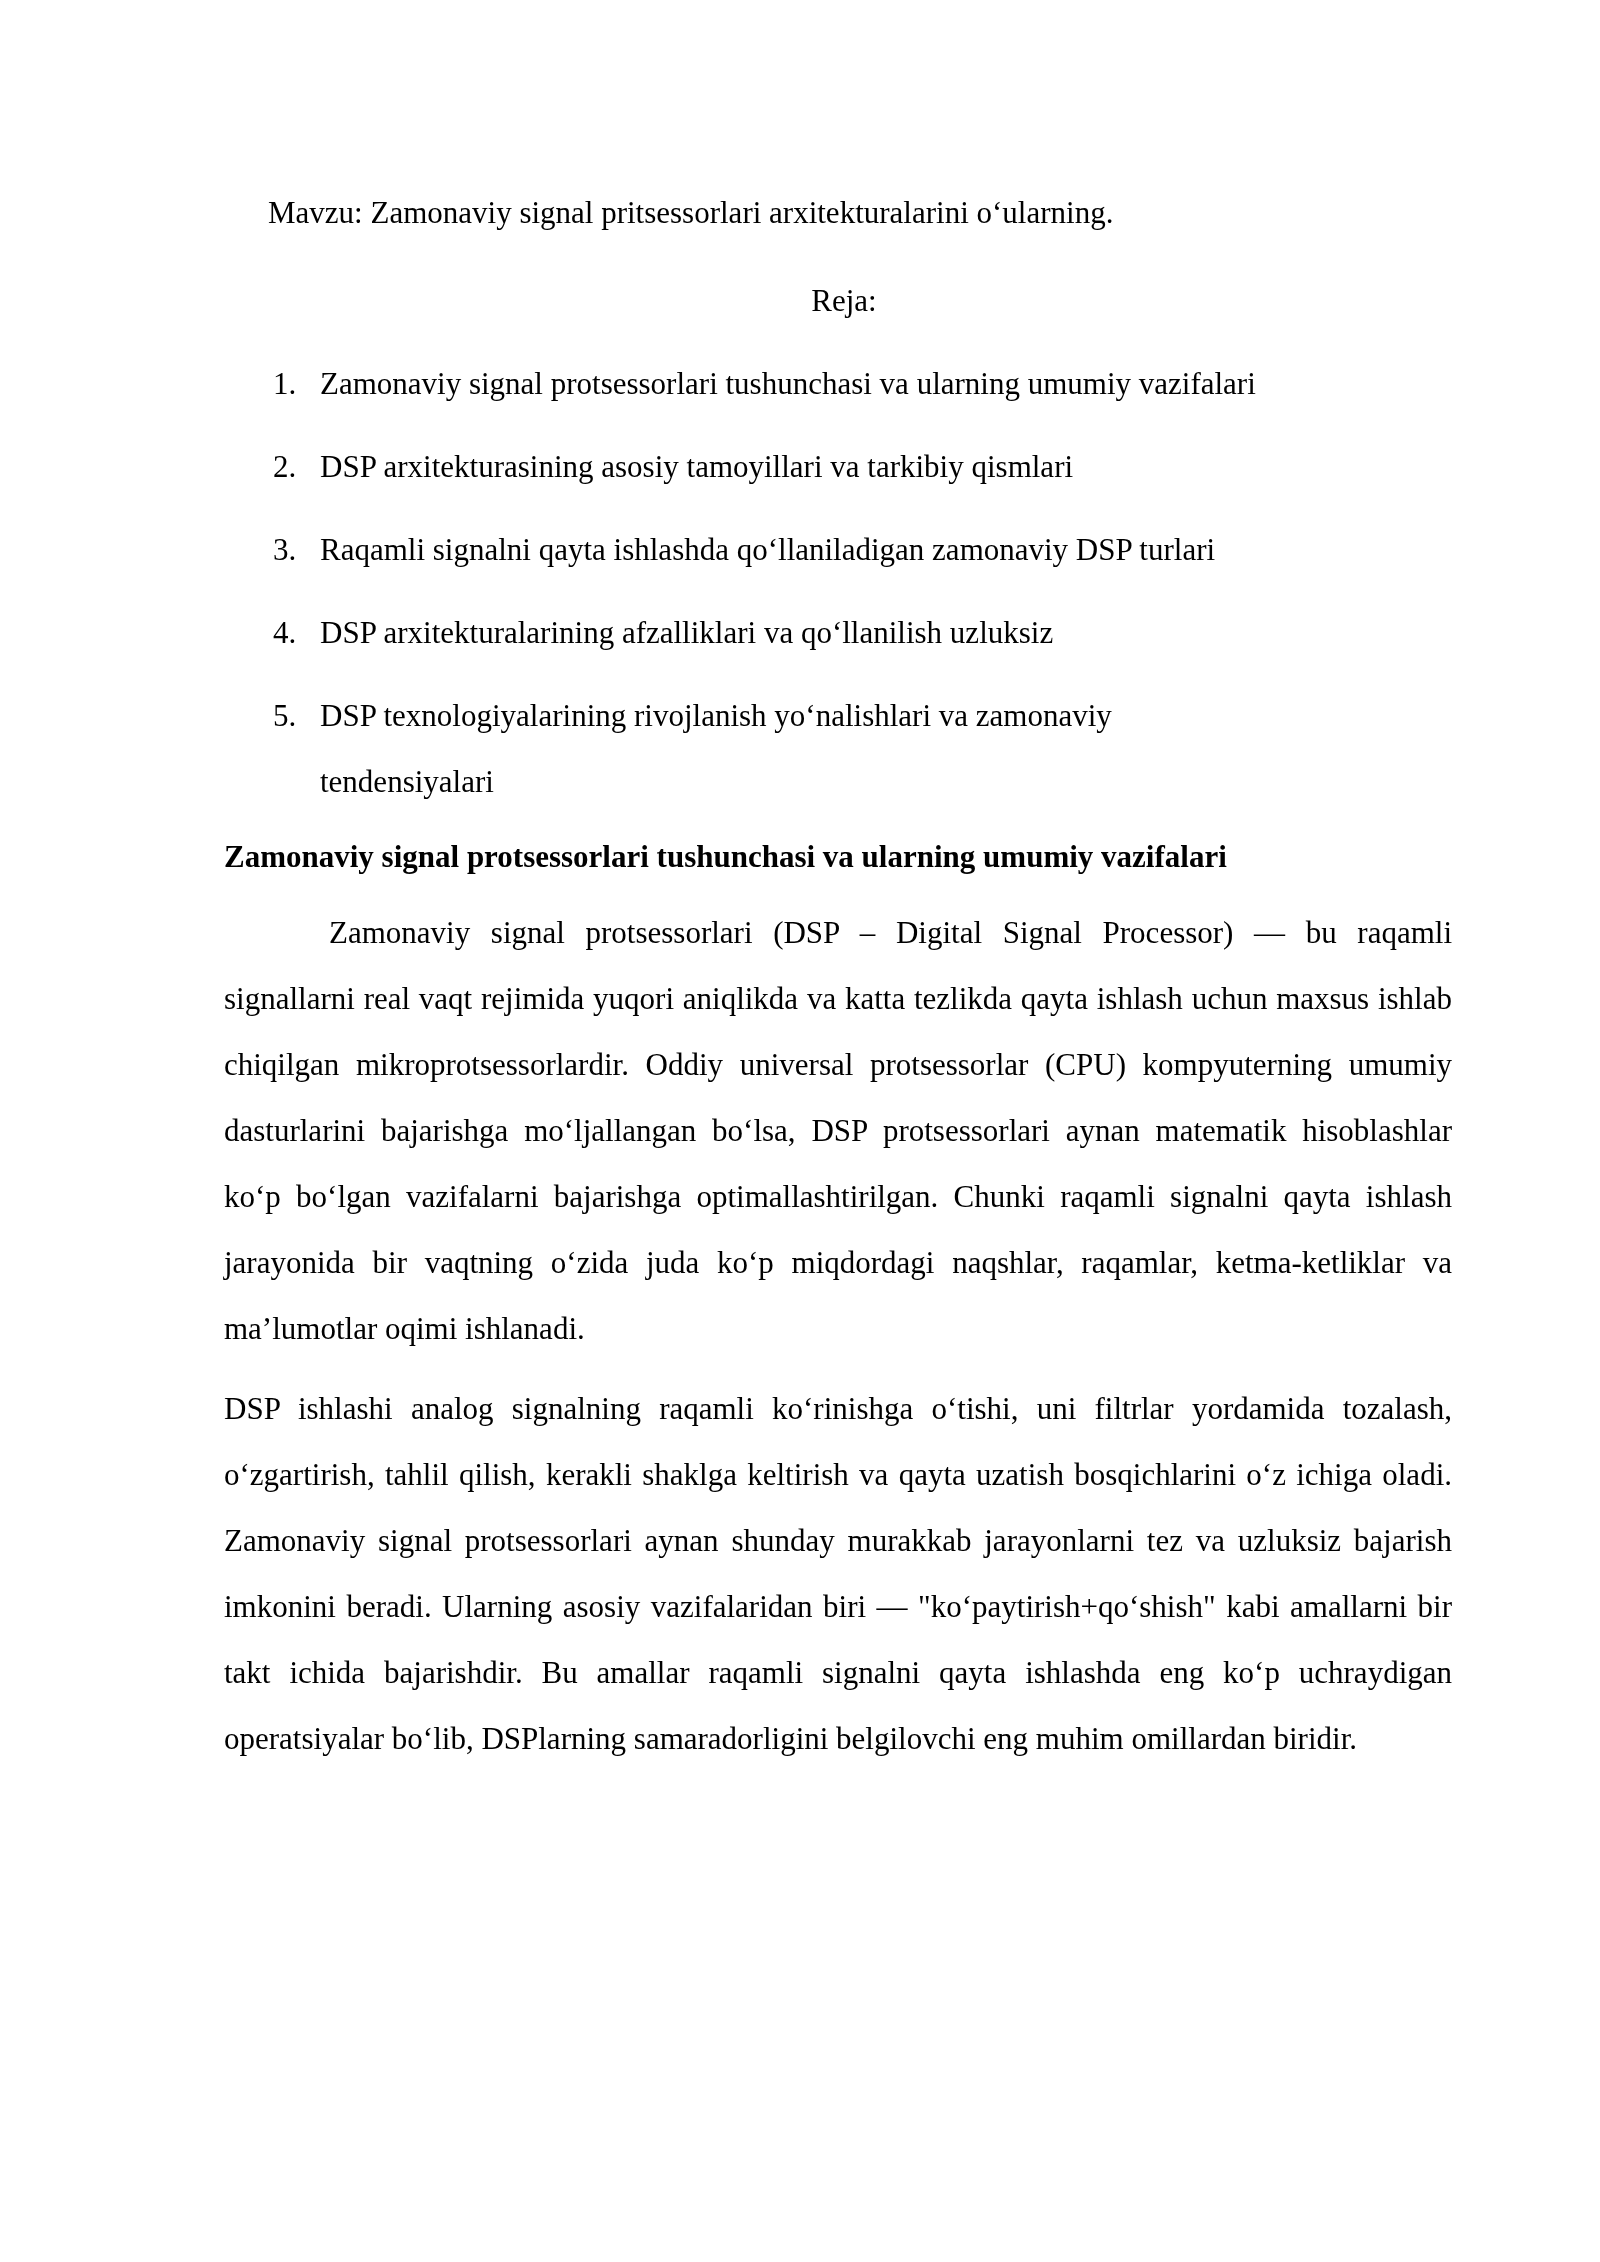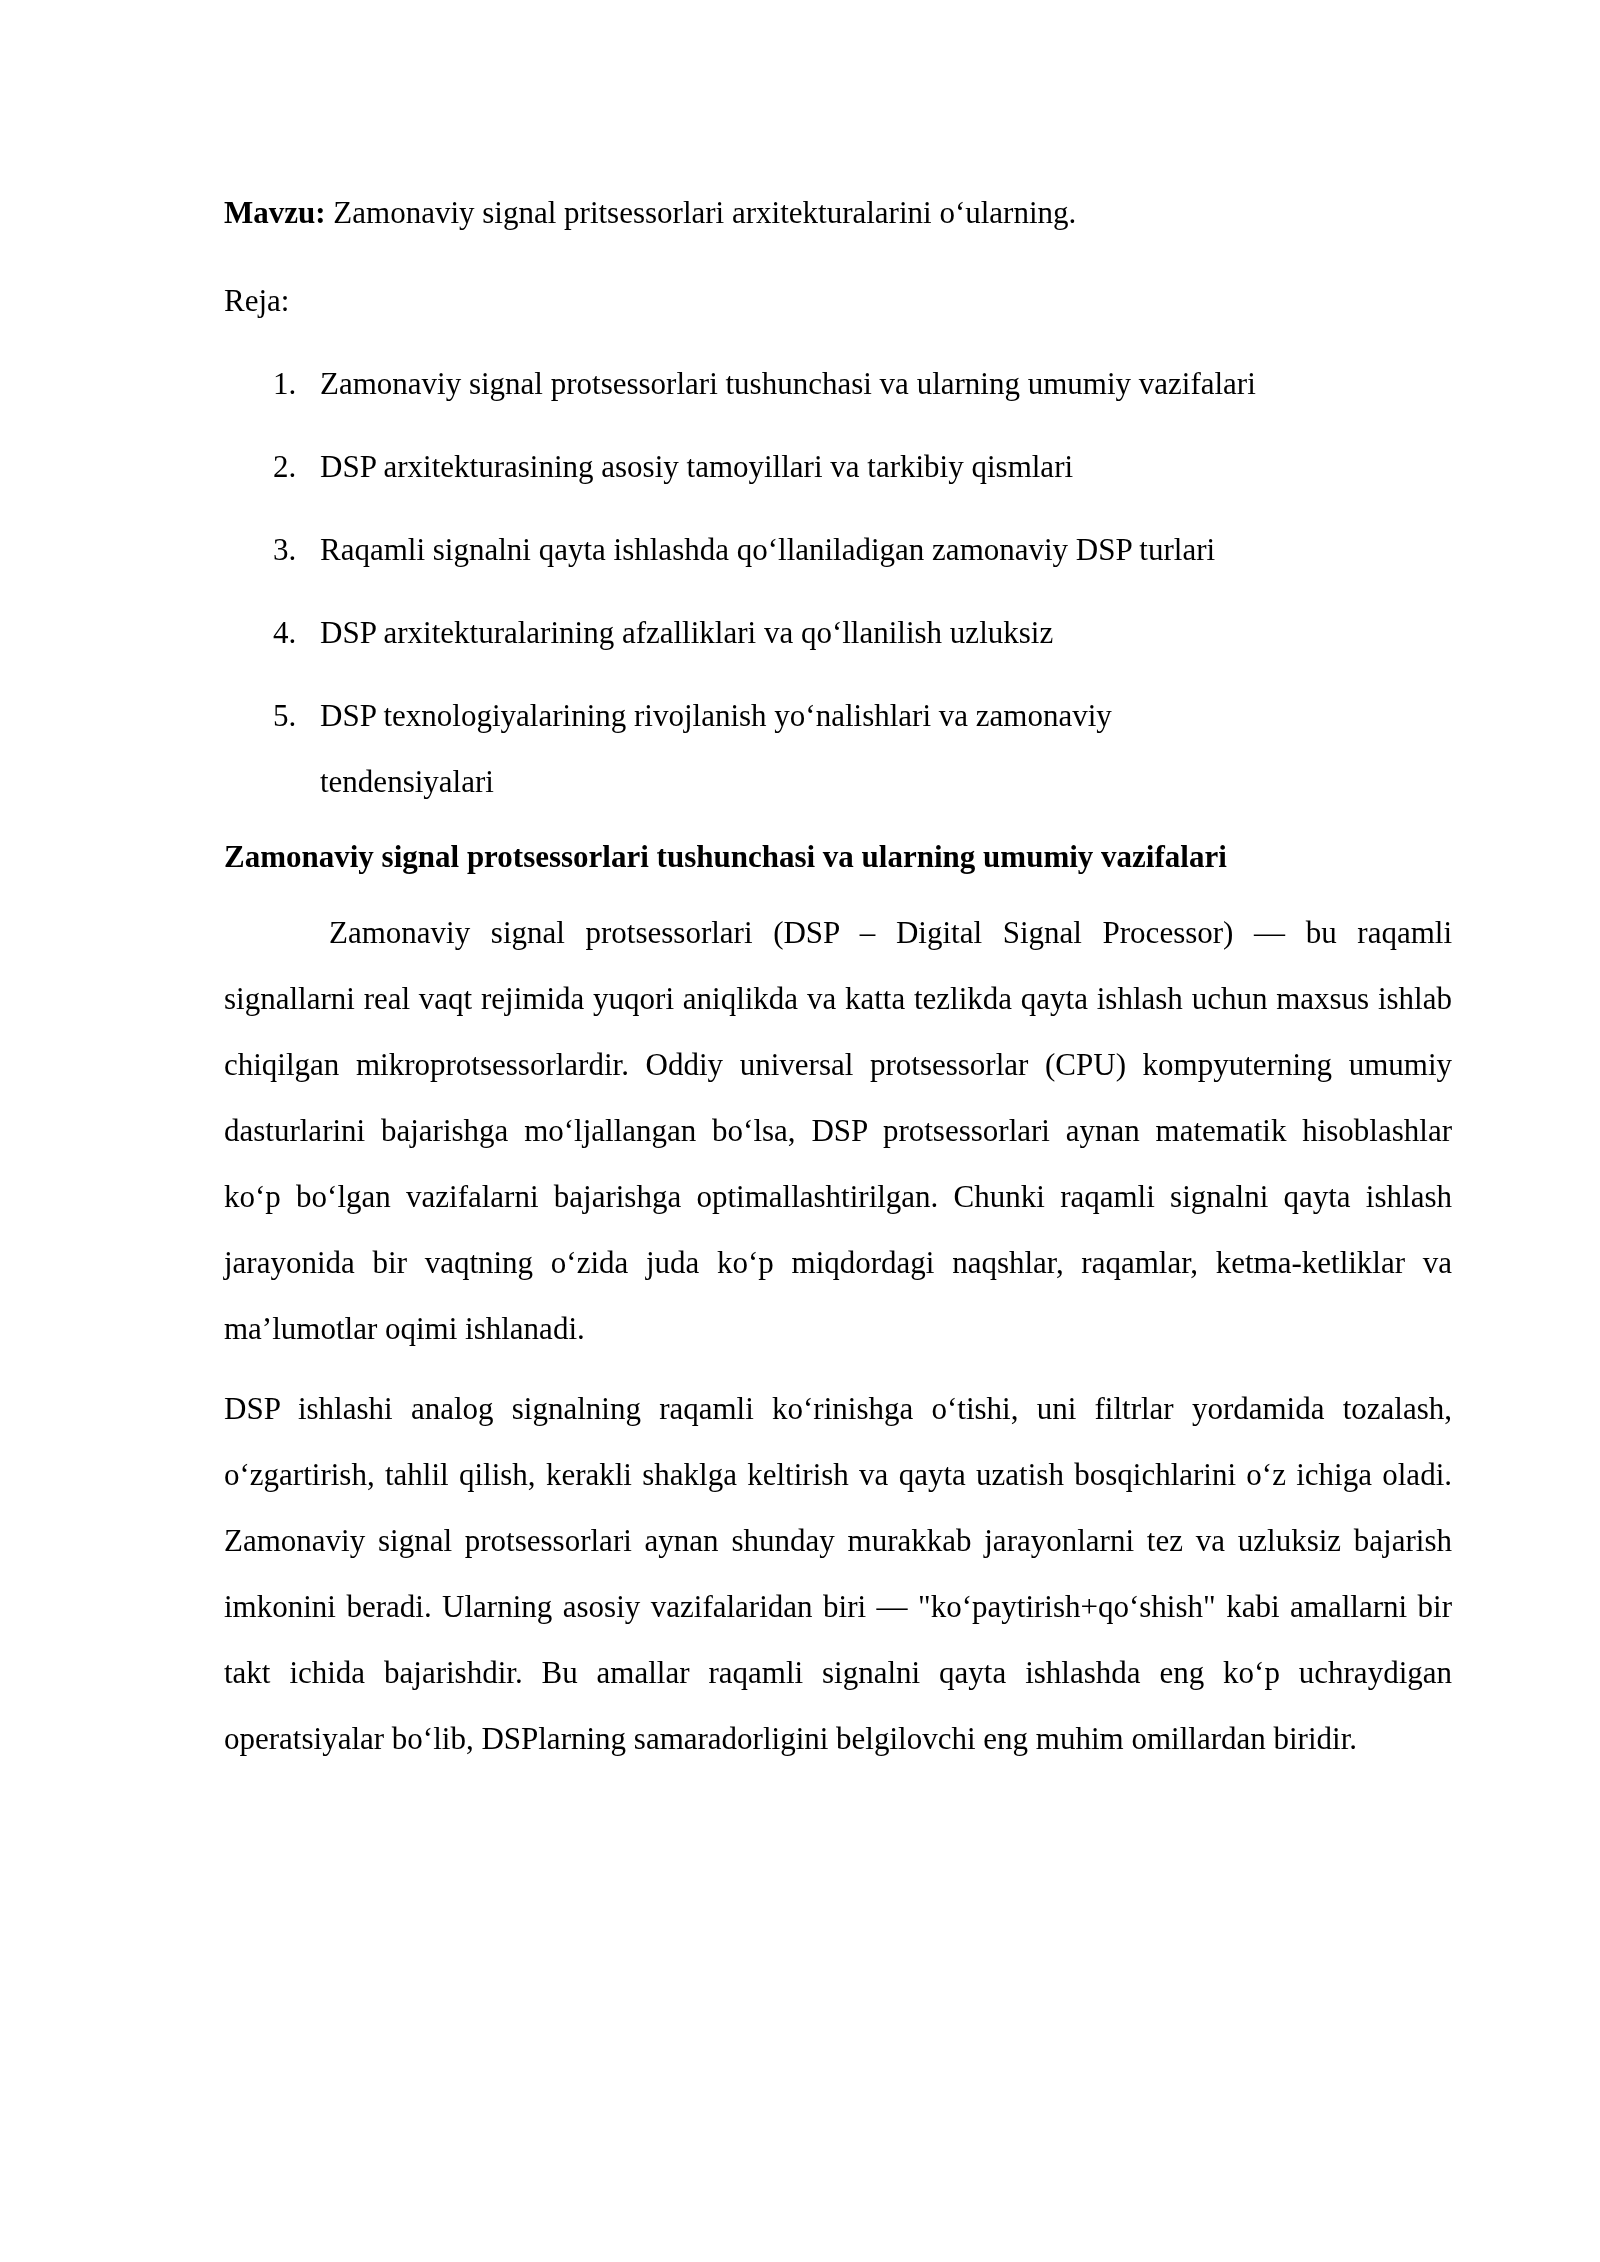--- a/index.html
+++ b/index.html
@@ -26,24 +26,26 @@
     margin: 0;
     font-size: 31px;
     font-weight: 400;
     text-align: center;
     letter-spacing: 0.5px;
   }
   .topic-line {
     margin: 40px 0 0 0;
   }
   .topic-label {
-    font-weight: 700;
+    font-weight: 400;
+    margin-left: 44px;
   }
   .plan-heading {
     margin: 22px 0 0 0;
+    text-align: center;
   }
   .plan-list {
     margin: 0;
     padding: 0;
     list-style: none;
   }
   .plan-item {
     position: relative;
     margin: 17px 0 0 0;
     padding-left: 96px;

